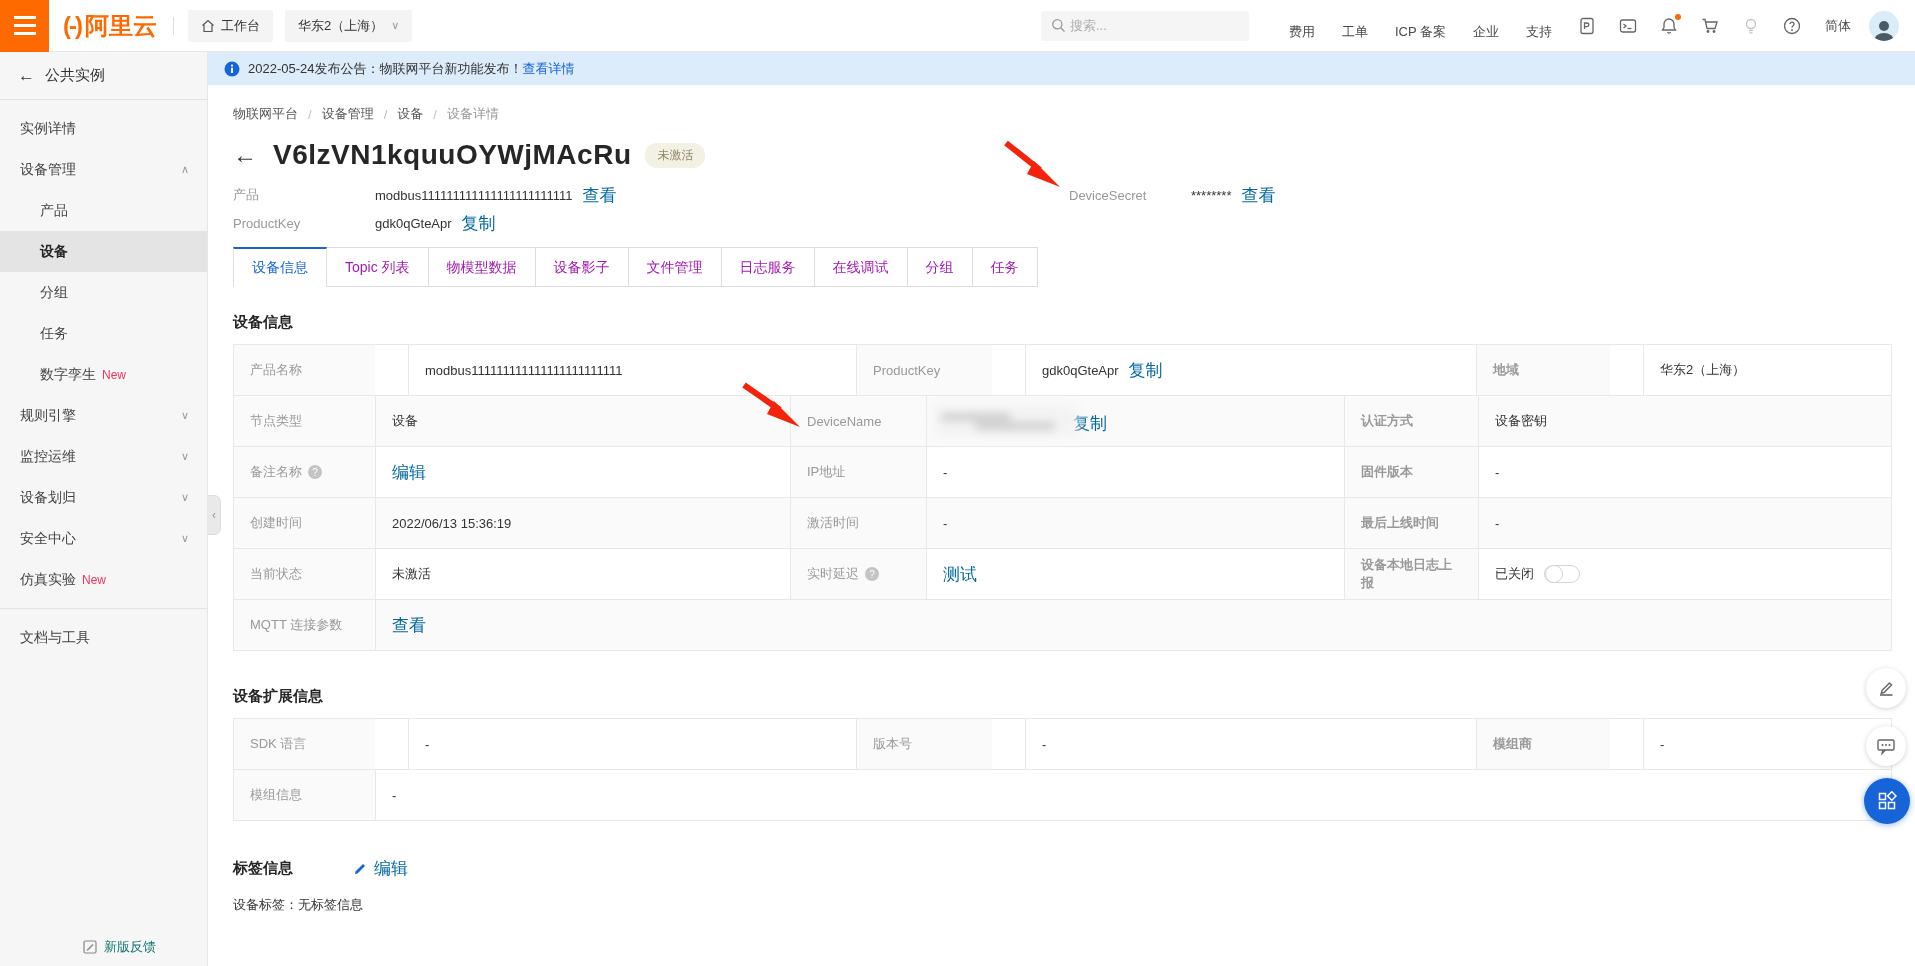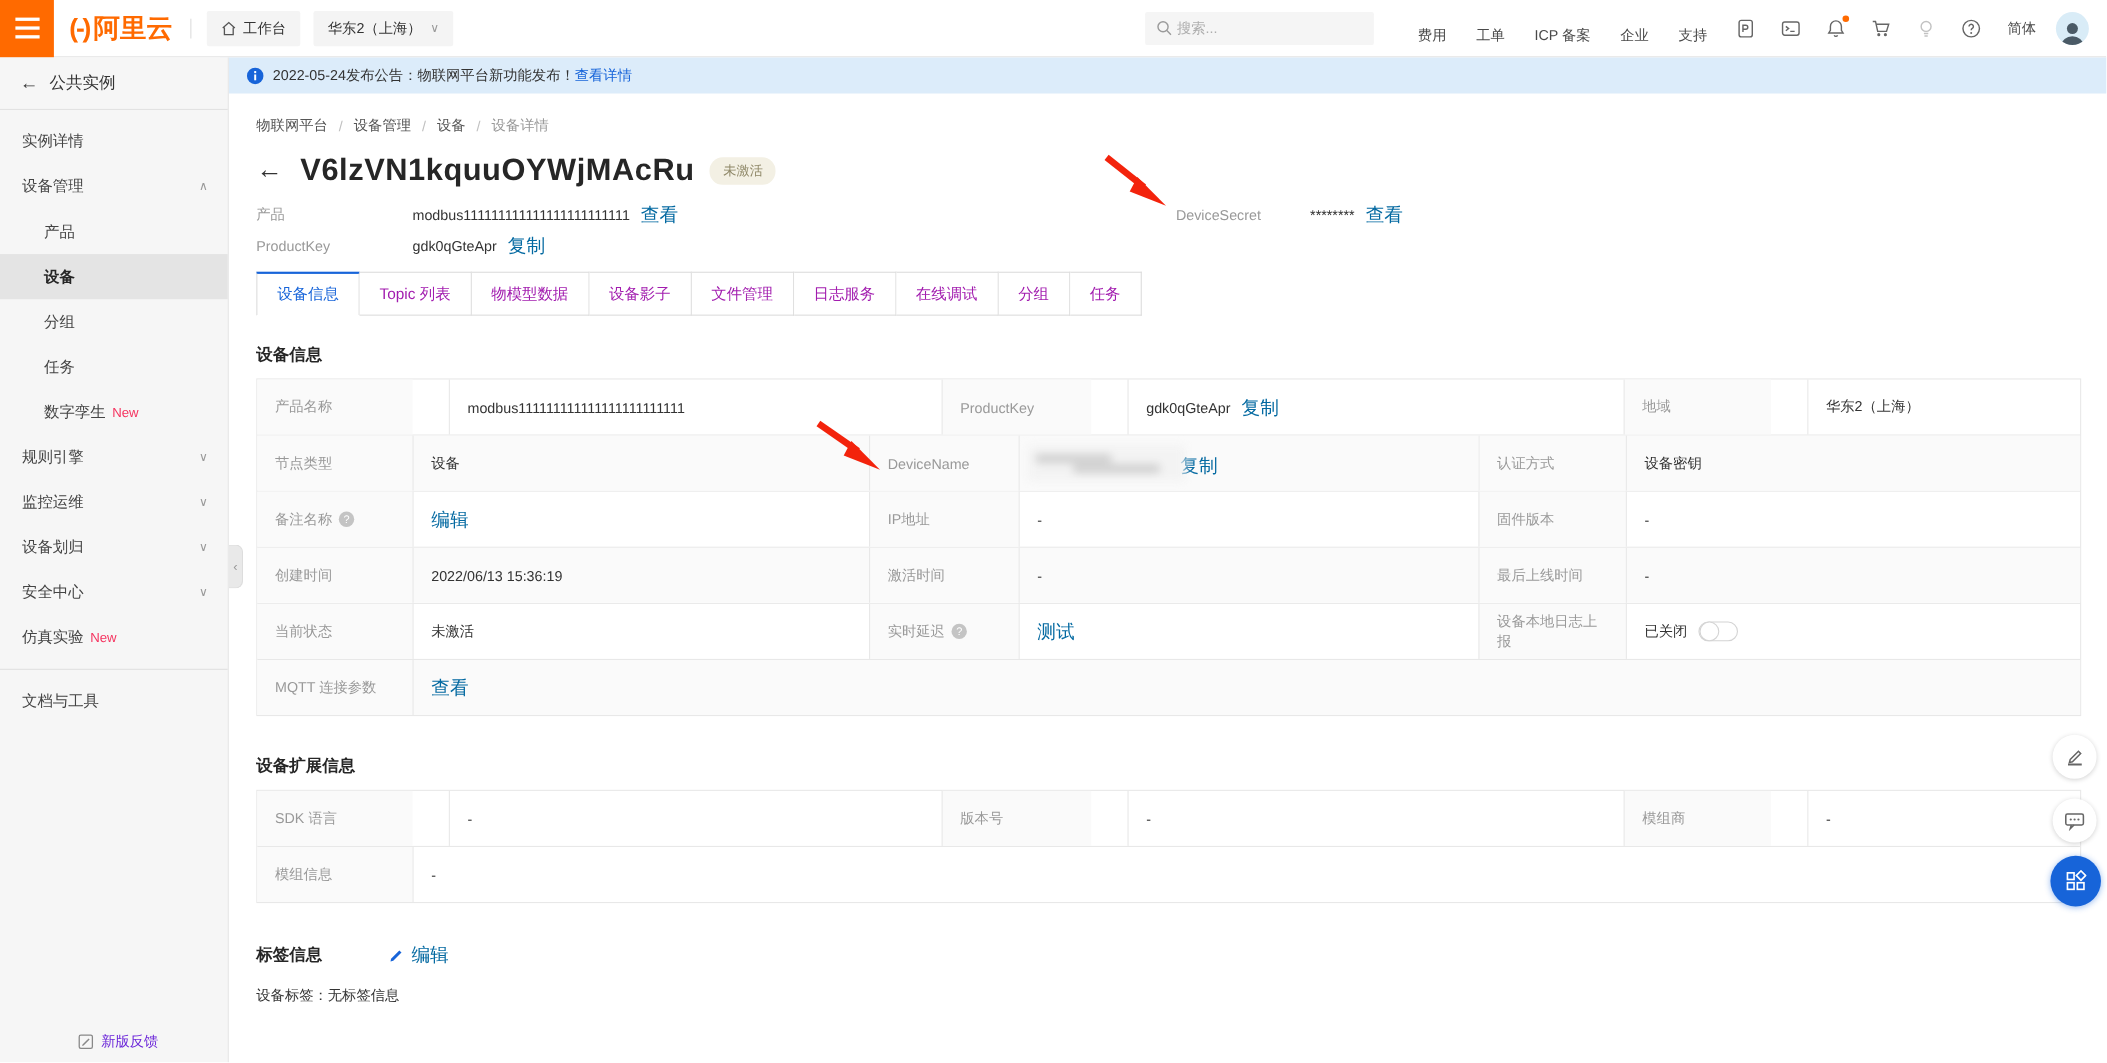--- a/index.html
+++ b/index.html
@@ -43,21 +43,21 @@
   #sidebar { position:absolute; left:0; top:52px; width:208px; height:914px; background:#f6f6f6; border-right:1px solid #e6e6e6; z-index:10; }
   .sb-head { height:48px; display:flex; align-items:center; padding-left:18px; border-bottom:1px solid #e2e2e2; font-size:15px; color:#333; }
   .sb-head .backarrow { font-size:17px; margin-right:10px; cursor:pointer; color:#333; }
   .sb-list { padding-top:8px;text-align:center; }
   .sb-item { height:41px; display:flex; align-items:center; padding:0 18px 0 20px; font-size:14px; color:#444; cursor:pointer; }
   .sb-item.child { padding-left:40px; }
   .sb-item.active { background:#e4e4e4; color:#262626; font-weight:bold; }
   .sb-item .chev { margin-left:auto; color:#999; font-size:11px; }
   .newtag { color:#f5335f; font-size:12px; margin-left:6px; }
   .sb-divider { height:1px; background:#e2e2e2; margin:8px 0; }
-  .sb-feedback { position:absolute; left:4px; bottom:10px; width:100%; display:flex; align-items:center; justify-content:center; gap:7px; font-size:13px; color:#6d28d9; cursor:pointer; }
+  .sb-feedback { position:absolute; left:16px; bottom:10px; width:100%; display:flex; align-items:center; justify-content:center; gap:7px; font-size:13px; color:#0f766e; cursor:pointer; }
   .collapse-tab { position:absolute; left:208px; top:495px; width:13px; height:40px; background:#e9e9e9; border:1px solid #ddd; border-left:none; border-radius:0 7px 7px 0; display:flex; align-items:center; justify-content:center; color:#999; font-size:12px; cursor:pointer; z-index:6; }
 
   
   #main { position:absolute; left:208px; top:85px; width:1707px; height:881px; background:#fff; padding:0 0 0 25px; }
   .breadcrumb { margin-top:20px; font-size:13px; color:#555; display:flex; gap:10px; align-items:center; }
   .breadcrumb .sep { color:#c0c0c0; }
   .breadcrumb .cur { color:#999; }
   .bc-link { cursor:pointer; }
 
   .title-row { margin-top:16px; display:flex; align-items:center; }
@@ -82,21 +82,21 @@
 
   .section-title { margin-top:26px; font-size:15px; font-weight:bold; color:#262626; display:flex; align-items:center; }
 
   
   .dtable { margin-top:12px; width:1659px; border:1px solid #e8e8e8; }
   .drow { display:flex; border-top:1px solid #e8e8e8; min-height:50px; }
   .drow:first-child { border-top:none;gap:33px; }
   .cell { padding:0 16px; display:flex; align-items:center; font-size:13px; color:#333; border-left:1px solid #e8e8e8; min-height:50px; }
   .cell:first-child { border-left:none; }
   .clabel { color:#999; background:#fafafa; }
-  .w-l1 { width:141px; } .w-v1 { width:415px; } .w-l2 { width:136px; } .w-v2 { width:418px; } .w-l3 { width:134px; } .w-v3 { flex:1; }
+  .w-l1 { width:141px; } .w-v1 { width:415px; } .w-l2 { width:136px; } .w-v2 { width:418px; } .w-l3 { width:134px;font-weight:bold; } .w-v3 { flex:1; }
   .w-span { flex:1; }
   .drow.alt .cell { background:#fafafa; }
   .help-ico { width:14px; height:14px; border-radius:50%; background:#c4c4c4; color:#fff; font-size:10px; display:inline-flex; align-items:center; justify-content:center; margin-left:6px; }
 
   .toggle { width:36px; height:18px; border:1px solid #d4d4d4; border-radius:10px; margin-left:10px; position:relative; background:#fff; cursor:pointer; }
   .toggle .knob { position:absolute; left:0px; top:-1px; width:18px; height:18px; border-radius:50%; background:#fff; border:1px solid #d4d4d4; }
 
   .devname-cell { position:relative; }
   .blurbox { position:absolute; left:8px; top:9px; width:142px; height:32px; background:rgba(243,243,243,0.96); filter:blur(4px); z-index:2; border-radius:3px; overflow:hidden; }
   .blurbox i { display:block; position:absolute; background:#cfcfcf; height:8px; border-radius:4px; }

